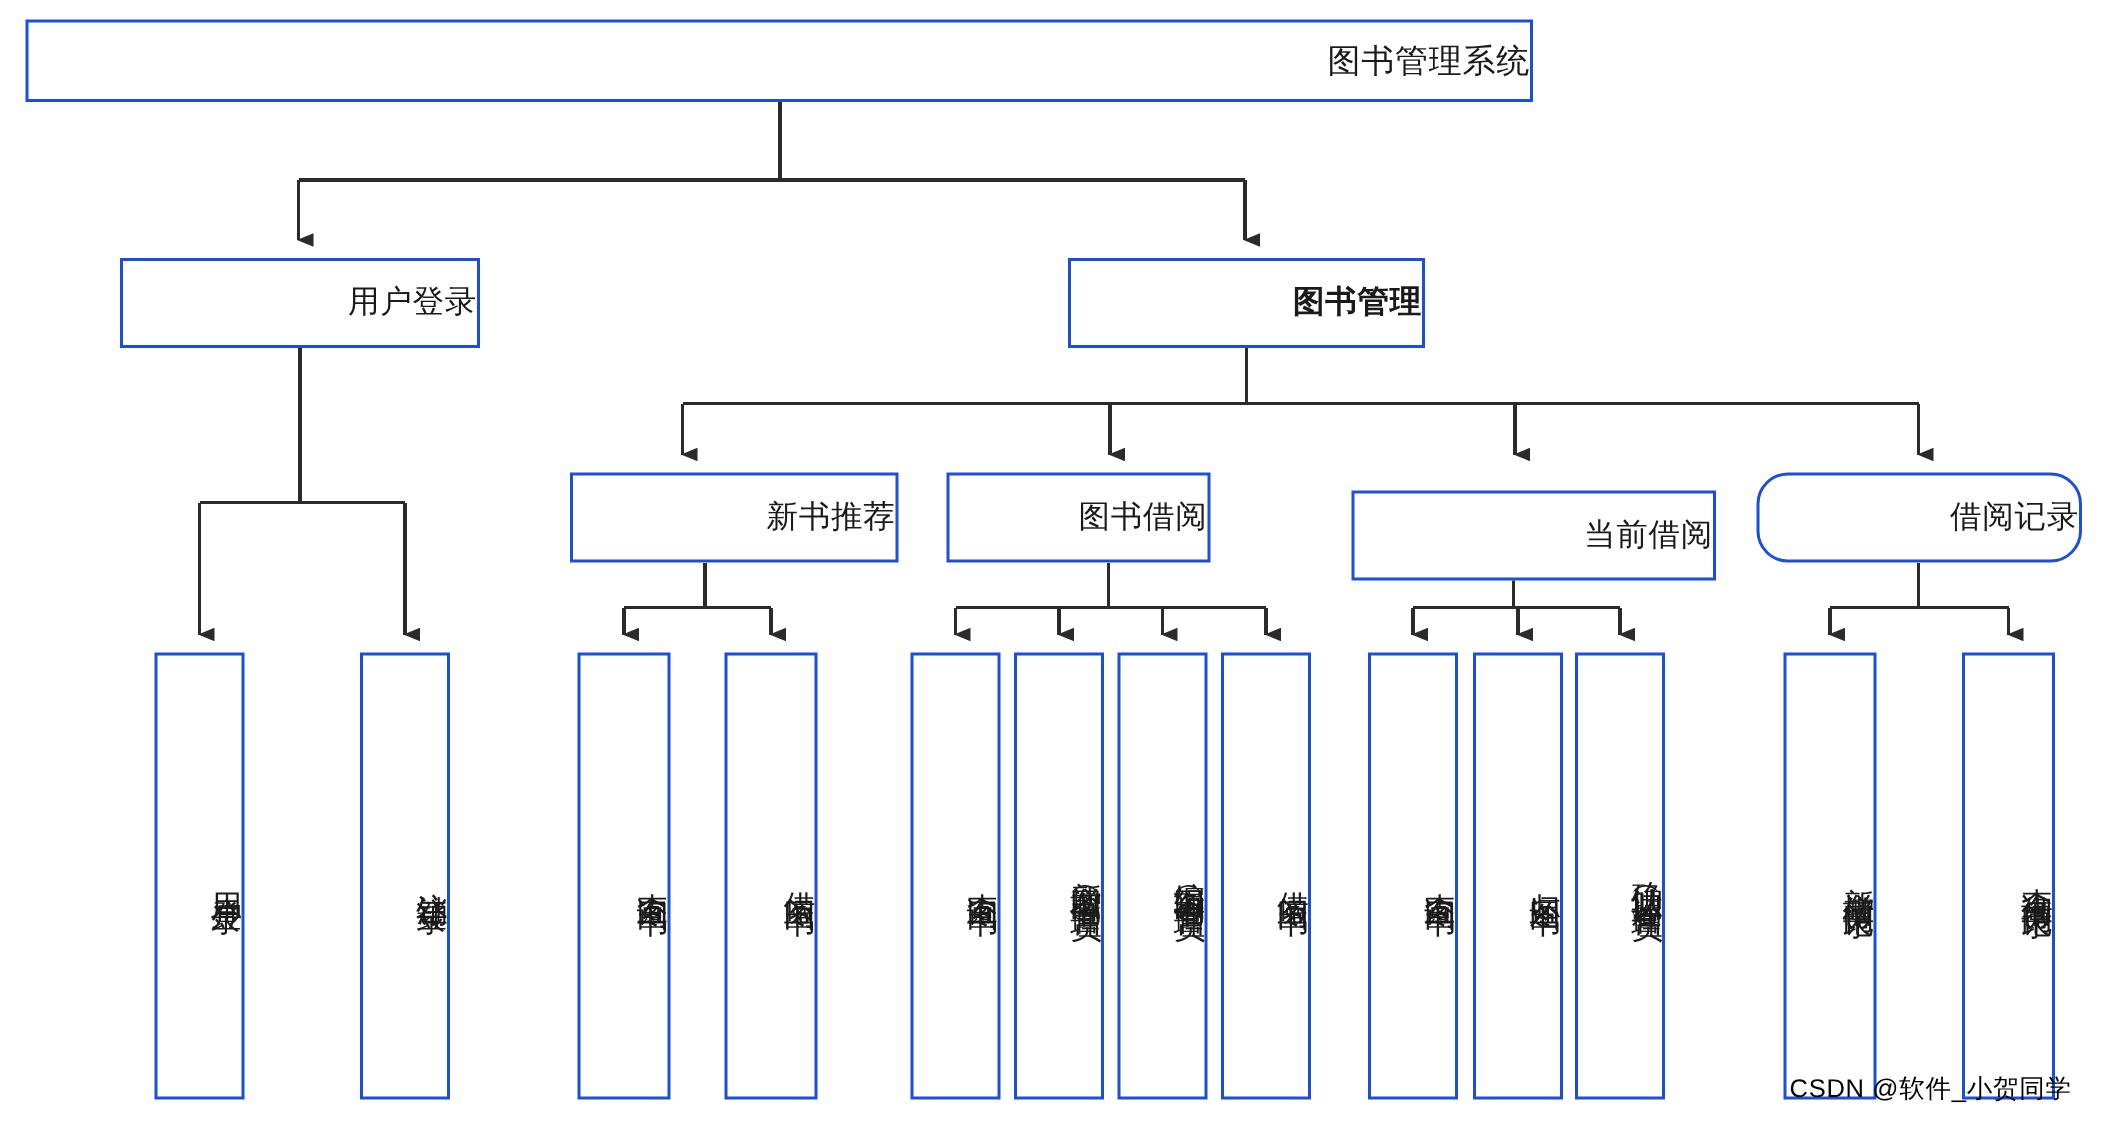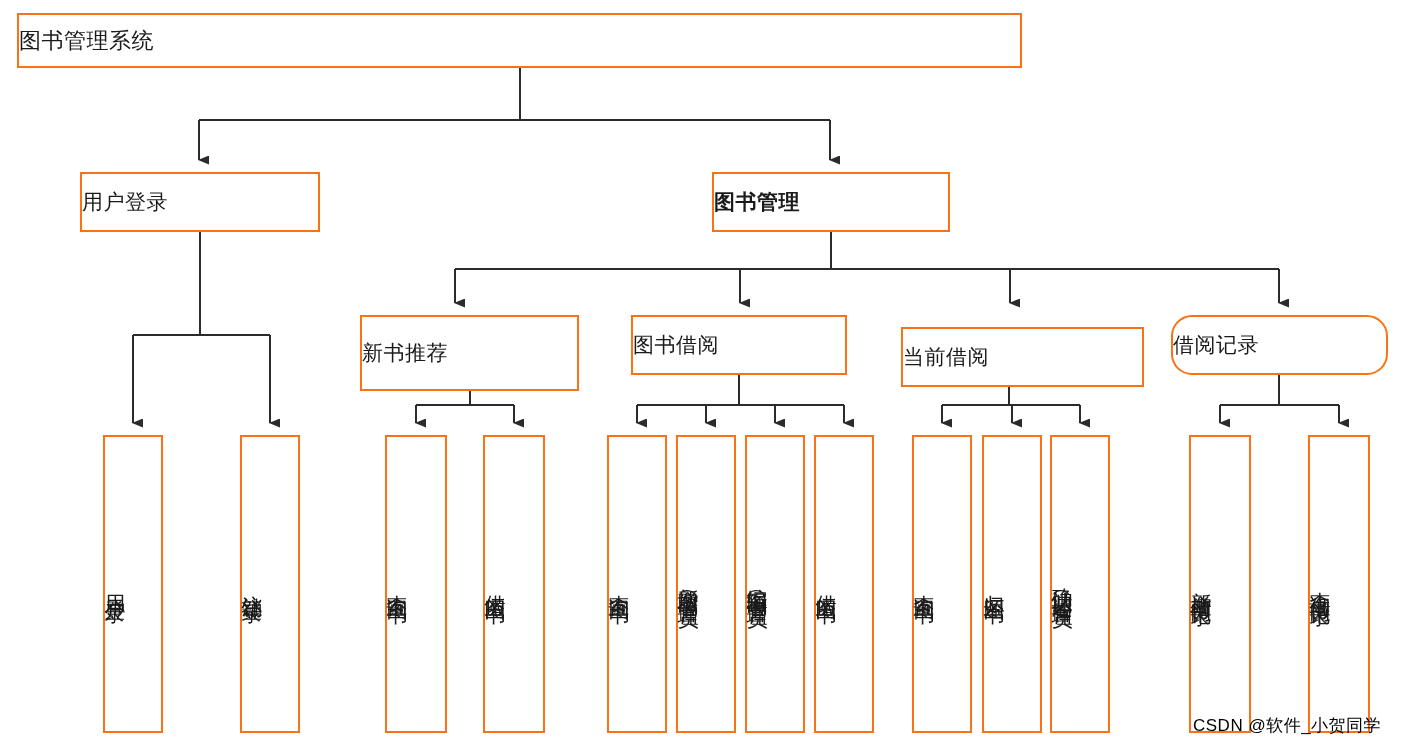--- a/index.html
+++ b/index.html
@@ -21,26 +21,26 @@
     position: absolute;
     left: 0;
     top: 0;
     width: 1405px;
     height: 747px;
     pointer-events: none;
   }
   .node {
     position: absolute;
     box-sizing: border-box;
-    border: 2px solid #f97316;
+    border: 2px solid #1d4ed8;
     background: #ffffff;
     color: #1a1a1a;
     display: flex;
     align-items: center;
-    justify-content: flex-start;
+    justify-content: flex-end;
     text-align: center;
   }
   .node-label {
     display: block;
     line-height: 1.18;
     letter-spacing: 0.5px;
   }
   .node.horiz .node-label {
     writing-mode: horizontal-tb;
     font-size: 21px;
@@ -124,24 +124,24 @@
     <span class="node-label">图书管理系统</span>
   </div>
 
   <div class="node horiz" style="left: 80px; top: 172px; width: 240px; height: 60px;">
     <span class="node-label">用户登录</span>
   </div>
   <div class="node horiz" style="left: 712px; top: 172px; width: 238px; height: 60px; font-weight: bold;">
     <span class="node-label">图书管理</span>
   </div>
 
-  <div class="node horiz" style="left: 360px; top: 315px; width: 219px; height: 76px;">
+  <div class="node horiz" style="left: 380px; top: 315px; width: 219px; height: 60px;">
     <span class="node-label">新书推荐</span>
   </div>
-  <div class="node horiz" style="left: 631px; top: 315px; width: 216px; height: 60px;">
+  <div class="node horiz" style="left: 631px; top: 315px; width: 176px; height: 60px;">
     <span class="node-label">图书借阅</span>
   </div>
   <div class="node horiz" style="left: 901px; top: 327px; width: 243px; height: 60px;">
     <span class="node-label">当前借阅</span>
   </div>
   <div class="node horiz" style="left: 1171px; top: 315px; width: 217px; height: 60px; border-radius: 21px;">
     <span class="node-label">借阅记录</span>
   </div>
 
   <div class="node vert" style="left: 103px; top: 435px; width: 60px; height: 298px; padding-top: 141px;">

